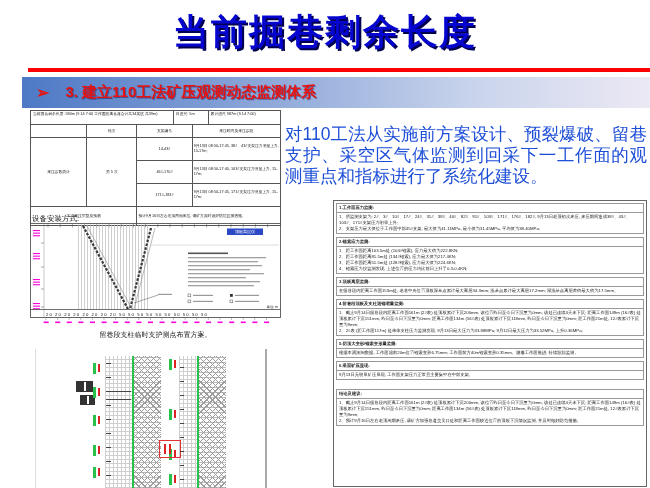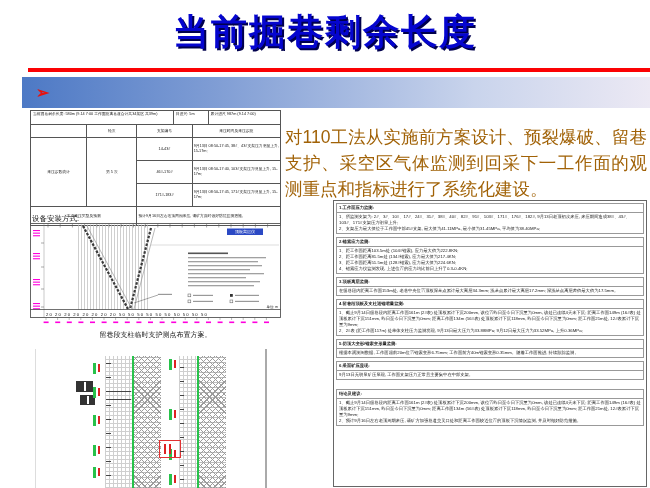--- a/index.html
+++ b/index.html
@@ -43,40 +43,41 @@
                 repeating-linear-gradient(-45deg,#9c9c9c 0 .8px,transparent .8px 4.2px),
                 repeating-linear-gradient(0deg,#bdbdbd 0 .8px,transparent .8px 5px);}
   #fig2 .gline{position:absolute;top:7px;height:132px;width:1.5px;background:#27c24a;}
   #fig2 .blackbox{position:absolute;border:1px solid #333;background:
      linear-gradient(90deg,#333 0 45%,#fff 45% 60%,#333 60% 100%);}
   #fig2 .redbox{position:absolute;border:1px solid #e03333;}
   #fig2 .rdash{position:absolute;width:2.2px;background:#dd2222;}
   #fig2 .gbar{position:absolute;width:3px;background:#27c24a;}
   #fig2 .kdash{position:absolute;height:1.4px;background:#444;}
   
-  #intro{position:absolute;left:285px;top:124px;width:362px;font-size:17.5px;line-height:26px;
-         color:#a16207;text-align:justify;}
+  #intro{position:absolute;left:285px;top:124px;width:362px;font-size:17.5px;line-height:21px;
+         color:#1d4ed8;text-align:justify;}
   #doc{position:absolute;left:333px;top:200px;width:314px;height:287px;background:#fff;
        border:1px solid #666;box-sizing:border-box;padding:2px;z-index:5;
        font-size:4.3px;line-height:6px;color:#222;}
   #doc .sec{margin-bottom:3px;}
   #doc .sec-title{border:1px solid #999;padding:1px 2px;font-weight:bold;height:6px;overflow:hidden;}
   #doc .sec-body{border:1px solid #999;border-top:none;padding:1px 2px;}
   #doc .gap-top{margin-top:9px;}
 </style>
 </head>
 <body>
 
 <div id="slide">
 
   <div id="title">当前掘巷剩余长度</div>
   <div id="redline"></div>
 
   <div id="banner">
     <span class="arrow">➢</span>
+    <span class="btxt">3. 建立110工法矿压观测动态监测体系</span>
   </div>
 
   <div id="ptable">
     <div class="strip">
       <div style="width:144px">当前掘巷剩余长度: 580m (9.14 7:00 工作面距离巷道合计共34架区 共39m)</div>
       <div style="width:35px">日进尺: 5m</div>
       <div style="width:72px">累计进尺 987m (9.14 7:00)</div>
     </div>
     <table>
       <colgroup>

